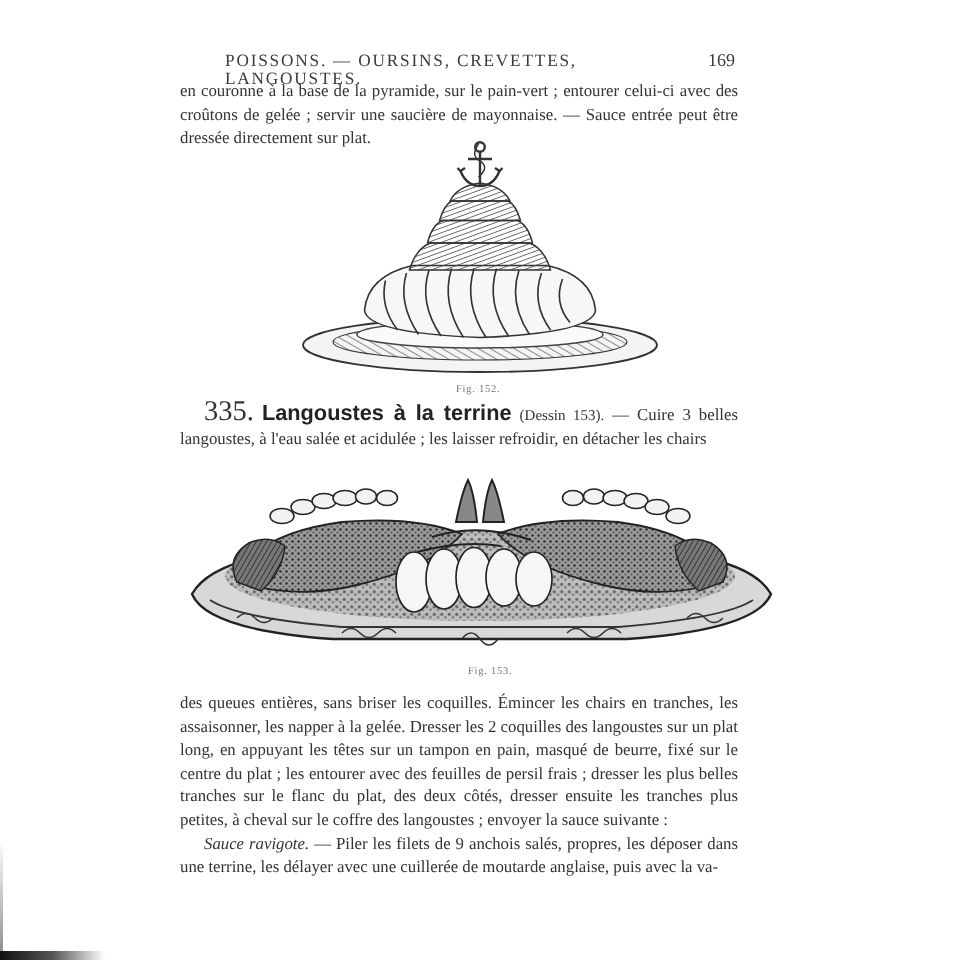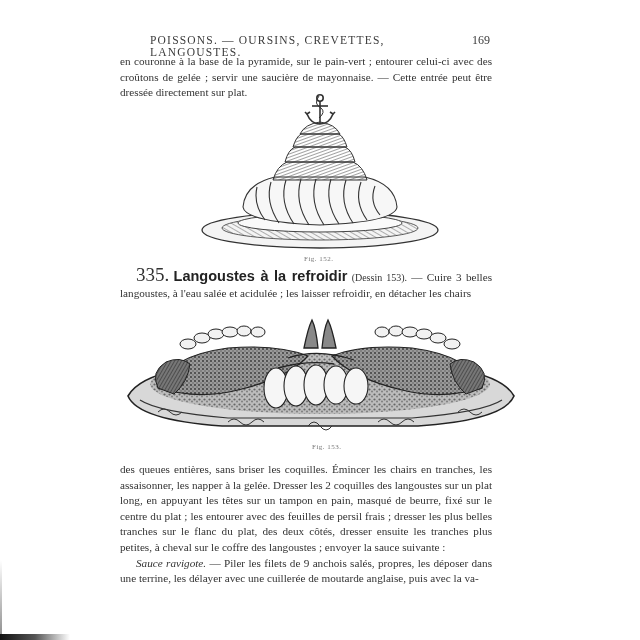--- a/index.html
+++ b/index.html
@@ -49,21 +49,21 @@
 <body>
 
 <div class="page">
 
   <div class="header">
     <span>POISSONS. — OURSINS, CREVETTES, LANGOUSTES.</span>
     <span class="pnum">169</span>
   </div>
 
   <div class="text para1">
-    <p class="noindent">en couronne à la base de la pyramide, sur le pain-vert ; entourer celui-ci avec des croûtons de gelée ; servir une saucière de mayonnaise. — Cette entrée peut être dressée directement sur plat.</p>
+    <p class="noindent">en couronne à la base de la pyramide, sur le pain-vert ; entourer celui-ci avec des croûtons de gelée ; servir une saucière de mayonnaise. — Sauce entrée peut être dressée directement sur plat.</p>
   </div>
 
   <svg class="fig fig1" viewBox="0 0 250 158">
     <defs>
       <pattern id="hatch" width="3" height="3" patternUnits="userSpaceOnUse" patternTransform="rotate(70)">
         <line x1="0" y1="0" x2="0" y2="3" stroke="#444" stroke-width="1"></line>
       </pattern>
       <pattern id="hatch2" width="4" height="4" patternUnits="userSpaceOnUse" patternTransform="rotate(-60)">
         <line x1="0" y1="0" x2="0" y2="4" stroke="#555" stroke-width="0.9"></line>
       </pattern>
@@ -99,21 +99,21 @@
       <path d="M110,20 L112,22 L115,20"></path>
       <path d="M135,20 L138,22 L140,20"></path>
       <path d="M124,4 Q118,12 126,16 Q131,20 124,26" stroke-width="1"></path>
     </g>
   </svg>
   <div class="caption cap1">Fig. 152.</div>
 
   <div class="text para2">
     <p class="indent">
       <span class="recipe-num">335.</span>
-      <span class="recipe-title">Langoustes à la refroidir</span>
+      <span class="recipe-title">Langoustes à la terrine</span>
       <span class="small">(Dessin 153).</span>
       <span>— Cuire 3 belles langoustes, à l'eau salée et acidulée ; les laisser refroidir, en détacher les chairs</span>
     </p>
   </div>
 
   <svg class="fig fig2" viewBox="0 0 404 130">
     <defs>
       <pattern id="stipple" width="4" height="4" patternUnits="userSpaceOnUse">
         <rect width="4" height="4" fill="#9a9a9a"></rect>
         <circle cx="1" cy="1" r="0.9" fill="#333"></circle>

